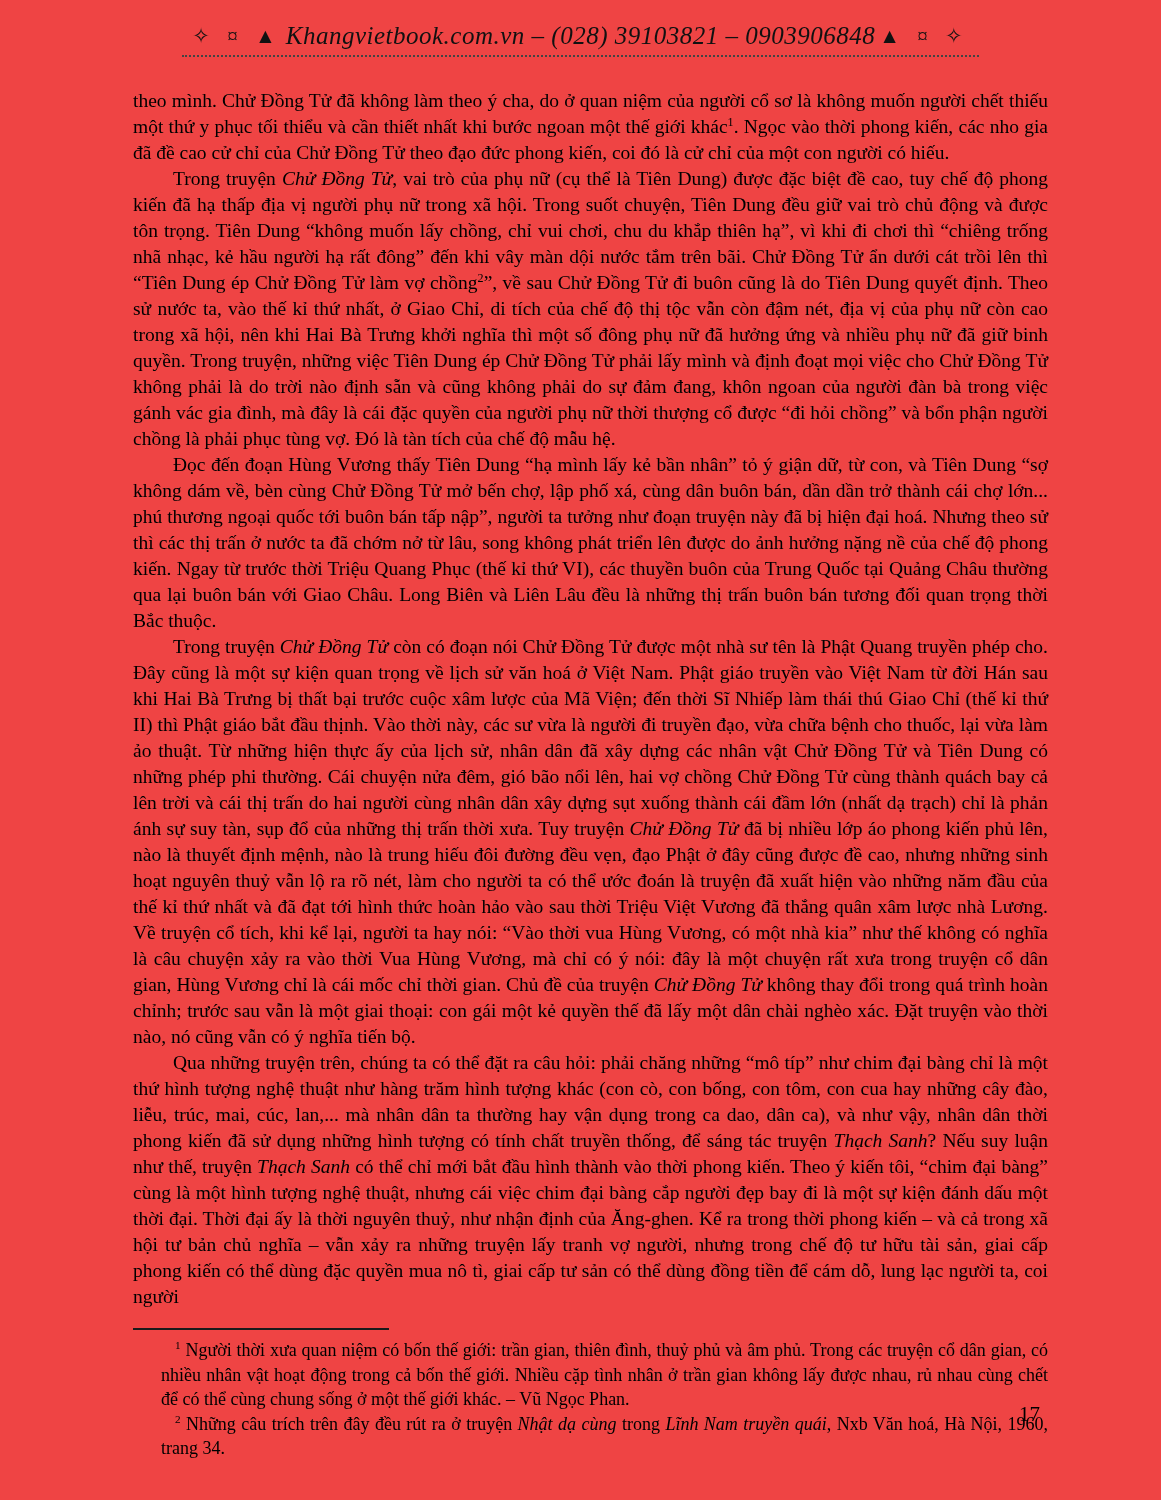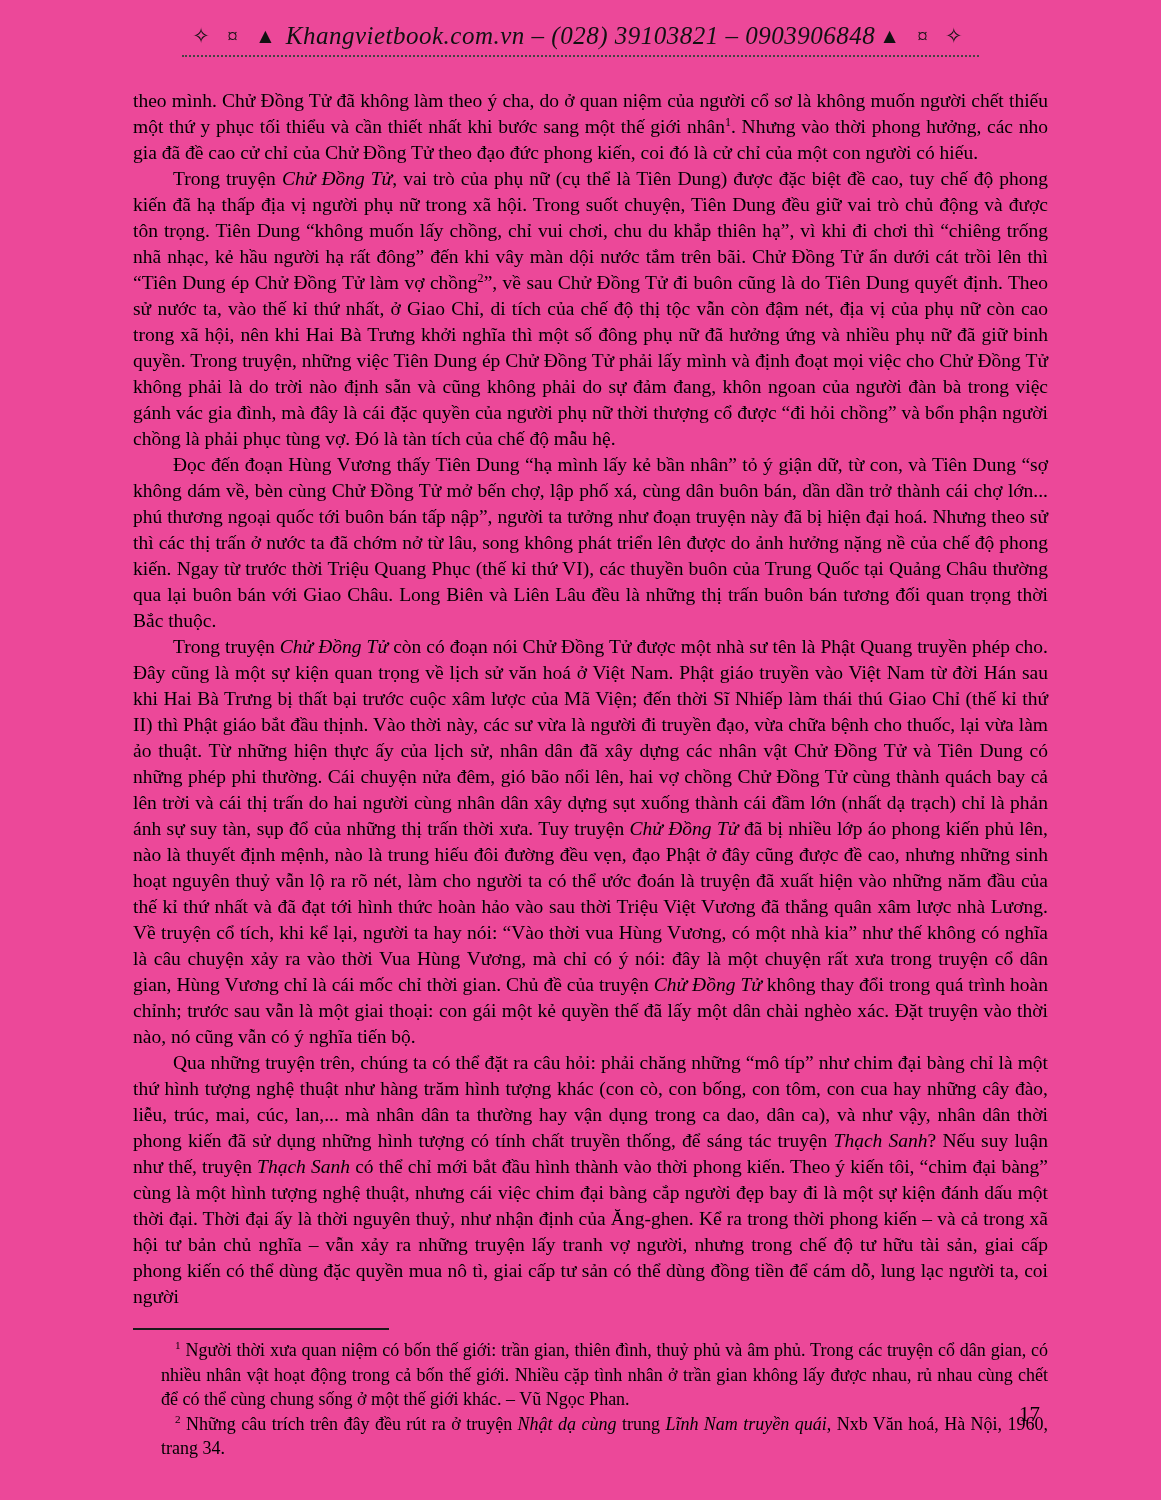--- a/index.html
+++ b/index.html
@@ -1,20 +1,20 @@
 <!DOCTYPE html>
 <html><head>
 <meta charset="utf-8">
 <style>
   html,body { margin:0; padding:0; background:#e8e8e8; }
   .page {
     position:relative;
     width:1161px; height:1500px;
     margin:0 auto;
-    background:#ec4899;
+    background:#ef4444;
     color:#000;
     font-family:"Liberation Serif","DejaVu Serif",serif;
     overflow:hidden;
   }
   
   .header { position:absolute; top:22px; left:0; width:100%; text-align:center; }
   .header-inner {
     display:inline-block;
     border-bottom:2px dotted #444;
     padding:0 10px 5px 10px;
@@ -71,28 +71,28 @@
   <div class="header">
     <div class="header-inner">
       <span class="orn">✧ ¤ ▲</span>
       <span class="header-text">Khangvietbook.com.vn – (028) 39103821 – 0903906848</span>
       <span class="orn">▲ ¤ ✧</span>
     </div>
   </div>
 
   <div class="column">
     <div class="body-text">
-        <p class="para"><span>theo mình. Chử Đồng Tử đã không làm theo ý cha, do ở quan niệm của người cổ sơ là không muốn người chết thiếu một thứ y phục tối thiểu và cần thiết nhất khi bước sang một thế giới nhân</span><sup>1</sup><span>. Nhưng vào thời phong hưởng, các nho gia đã đề cao cử chỉ của Chử Đồng Tử theo đạo đức phong kiến, coi đó là cử chỉ của một con người có hiếu.</span></p>
+        <p class="para"><span>theo mình. Chử Đồng Tử đã không làm theo ý cha, do ở quan niệm của người cổ sơ là không muốn người chết thiếu một thứ y phục tối thiểu và cần thiết nhất khi bước ngoan một thế giới khác</span><sup>1</sup><span>. Ngọc vào thời phong kiến, các nho gia đã đề cao cử chỉ của Chử Đồng Tử theo đạo đức phong kiến, coi đó là cử chỉ của một con người có hiếu.</span></p>
         <p class="para indent"><span>Trong truyện </span><em>Chử Đồng Tử</em><span>, vai trò của phụ nữ (cụ thể là Tiên Dung) được đặc biệt đề cao, tuy chế độ phong kiến đã hạ thấp địa vị người phụ nữ trong xã hội. Trong suốt chuyện, Tiên Dung đều giữ vai trò chủ động và được tôn trọng. Tiên Dung “không muốn lấy chồng, chỉ vui chơi, chu du khắp thiên hạ”, vì khi đi chơi thì “chiêng trống nhã nhạc, kẻ hầu người hạ rất đông” đến khi vây màn dội nước tắm trên bãi. Chử Đồng Tử ẩn dưới cát trồi lên thì “Tiên Dung ép Chử Đồng Tử làm vợ chồng</span><sup>2</sup><span>”, về sau Chử Đồng Tử đi buôn cũng là do Tiên Dung quyết định. Theo sử nước ta, vào thế kỉ thứ nhất, ở Giao Chỉ, di tích của chế độ thị tộc vẫn còn đậm nét, địa vị của phụ nữ còn cao trong xã hội, nên khi Hai Bà Trưng khởi nghĩa thì một số đông phụ nữ đã hưởng ứng và nhiều phụ nữ đã giữ binh quyền. Trong truyện, những việc Tiên Dung ép Chử Đồng Tử phải lấy mình và định đoạt mọi việc cho Chử Đồng Tử không phải là do trời nào định sẵn và cũng không phải do sự đảm đang, khôn ngoan của người đàn bà trong việc gánh vác gia đình, mà đây là cái đặc quyền của người phụ nữ thời thượng cổ được “đi hỏi chồng” và bổn phận người chồng là phải phục tùng vợ. Đó là tàn tích của chế độ mẫu hệ.</span></p>
         <p class="para indent"><span>Đọc đến đoạn Hùng Vương thấy Tiên Dung “hạ mình lấy kẻ bần nhân” tỏ ý giận dữ, từ con, và Tiên Dung “sợ không dám về, bèn cùng Chử Đồng Tử mở bến chợ, lập phố xá, cùng dân buôn bán, dần dần trở thành cái chợ lớn... phú thương ngoại quốc tới buôn bán tấp nập”, người ta tưởng như đoạn truyện này đã bị hiện đại hoá. Nhưng theo sử thì các thị trấn ở nước ta đã chớm nở từ lâu, song không phát triển lên được do ảnh hưởng nặng nề của chế độ phong kiến. Ngay từ trước thời Triệu Quang Phục (thế kỉ thứ VI), các thuyền buôn của Trung Quốc tại Quảng Châu thường qua lại buôn bán với Giao Châu. Long Biên và Liên Lâu đều là những thị trấn buôn bán tương đối quan trọng thời Bắc thuộc.</span></p>
         <p class="para indent"><span>Trong truyện </span><em>Chử Đồng Tử</em><span> còn có đoạn nói Chử Đồng Tử được một nhà sư tên là Phật Quang truyền phép cho. Đây cũng là một sự kiện quan trọng về lịch sử văn hoá ở Việt Nam. Phật giáo truyền vào Việt Nam từ đời Hán sau khi Hai Bà Trưng bị thất bại trước cuộc xâm lược của Mã Viện; đến thời Sĩ Nhiếp làm thái thú Giao Chỉ (thế kỉ thứ II) thì Phật giáo bắt đầu thịnh. Vào thời này, các sư vừa là người đi truyền đạo, vừa chữa bệnh cho thuốc, lại vừa làm ảo thuật. Từ những hiện thực ấy của lịch sử, nhân dân đã xây dựng các nhân vật Chử Đồng Tử và Tiên Dung có những phép phi thường. Cái chuyện nửa đêm, gió bão nổi lên, hai vợ chồng Chử Đồng Tử cùng thành quách bay cả lên trời và cái thị trấn do hai người cùng nhân dân xây dựng sụt xuống thành cái đầm lớn (nhất dạ trạch) chỉ là phản ánh sự suy tàn, sụp đổ của những thị trấn thời xưa. Tuy truyện </span><em>Chử Đồng Tử</em><span> đã bị nhiều lớp áo phong kiến phủ lên, nào là thuyết định mệnh, nào là trung hiếu đôi đường đều vẹn, đạo Phật ở đây cũng được đề cao, nhưng những sinh hoạt nguyên thuỷ vẫn lộ ra rõ nét, làm cho người ta có thể ước đoán là truyện đã xuất hiện vào những năm đầu của thế kỉ thứ nhất và đã đạt tới hình thức hoàn hảo vào sau thời Triệu Việt Vương đã thắng quân xâm lược nhà Lương. Về truyện cổ tích, khi kể lại, người ta hay nói: “Vào thời vua Hùng Vương, có một nhà kia” như thế không có nghĩa là câu chuyện xảy ra vào thời Vua Hùng Vương, mà chỉ có ý nói: đây là một chuyện rất xưa trong truyện cổ dân gian, Hùng Vương chỉ là cái mốc chỉ thời gian. Chủ đề của truyện </span><em>Chử Đồng Tử</em><span> không thay đổi trong quá trình hoàn chỉnh; trước sau vẫn là một giai thoại: con gái một kẻ quyền thế đã lấy một dân chài nghèo xác. Đặt truyện vào thời nào, nó cũng vẫn có ý nghĩa tiến bộ.</span></p>
         <p class="para indent"><span>Qua những truyện trên, chúng ta có thể đặt ra câu hỏi: phải chăng những “mô típ” như chim đại bàng chỉ là một thứ hình tượng nghệ thuật như hàng trăm hình tượng khác (con cò, con bống, con tôm, con cua hay những cây đào, liễu, trúc, mai, cúc, lan,... mà nhân dân ta thường hay vận dụng trong ca dao, dân ca), và như vậy, nhân dân thời phong kiến đã sử dụng những hình tượng có tính chất truyền thống, để sáng tác truyện </span><em>Thạch Sanh</em><span>? Nếu suy luận như thế, truyện </span><em>Thạch Sanh</em><span> có thể chỉ mới bắt đầu hình thành vào thời phong kiến. Theo ý kiến tôi, “chim đại bàng” cùng là một hình tượng nghệ thuật, nhưng cái việc chim đại bàng cắp người đẹp bay đi là một sự kiện đánh dấu một thời đại. Thời đại ấy là thời nguyên thuỷ, như nhận định của Ăng-ghen. Kể ra trong thời phong kiến – và cả trong xã hội tư bản chủ nghĩa – vẫn xảy ra những truyện lấy tranh vợ người, nhưng trong chế độ tư hữu tài sản, giai cấp phong kiến có thể dùng đặc quyền mua nô tì, giai cấp tư sản có thể dùng đồng tiền để cám dỗ, lung lạc người ta, coi người</span></p>
       </div>
     <div class="fn-sep"></div>
     <div class="footnotes">
         <p class="footnote"><sup>1</sup><span> Người thời xưa quan niệm có bốn thế giới: trần gian, thiên đình, thuỷ phủ và âm phủ. Trong các truyện cổ dân gian, có nhiều nhân vật hoạt động trong cả bốn thế giới. Nhiều cặp tình nhân ở trần gian không lấy được nhau, rủ nhau cùng chết để có thể cùng chung sống ở một thế giới khác. – Vũ Ngọc Phan.</span></p>
-        <p class="footnote"><sup>2</sup><span> Những câu trích trên đây đều rút ra ở truyện </span><em>Nhật dạ cùng</em><span> trung </span><em>Lĩnh Nam truyền quái</em><span>, Nxb Văn hoá, Hà Nội, 1960, trang 34.</span></p>
+        <p class="footnote"><sup>2</sup><span> Những câu trích trên đây đều rút ra ở truyện </span><em>Nhật dạ cùng</em><span> trong </span><em>Lĩnh Nam truyền quái</em><span>, Nxb Văn hoá, Hà Nội, 1960, trang 34.</span></p>
       </div>
   </div>
 
   <div class="page-number">17</div>
 
 </div>
 
 </body></html>

